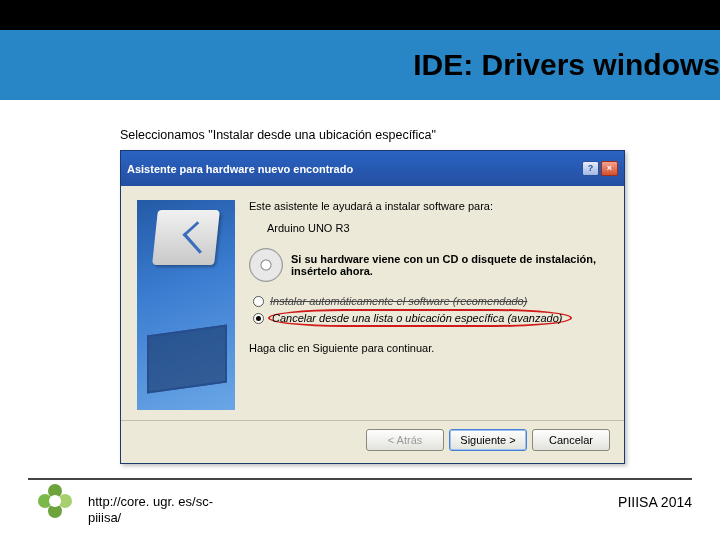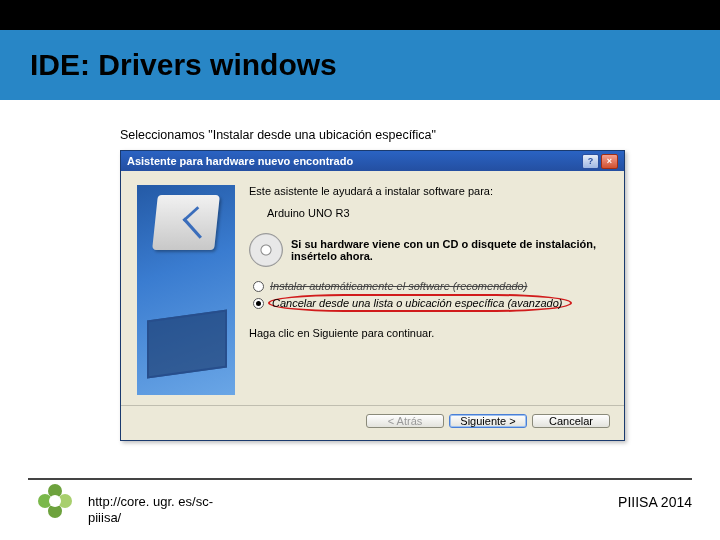--- a/index.html
+++ b/index.html
@@ -14,20 +14,21 @@
   .black-bar {
     height: 30px;
     background: #000;
   }
   .blue-bar {
     height: 70px;
     background: #2886c6;
     display: flex;
     align-items: center;
     padding-left: 30px;
+    justify-content: flex-end;
   }
   .slide-title {
     font-size: 30px;
     font-weight: bold;
     color: #000;
     font-family: Arial, sans-serif;
   }
   .caption {
     font-size: 12.5px;
     color: #000;
@@ -41,21 +42,21 @@
   .wizard {
     position: absolute;
     top: 150px;
     left: 120px;
     width: 505px;
     border: 1px solid #1a3a6e;
     background: #ece9d8;
     box-shadow: 2px 2px 4px rgba(0,0,0,.25);
   }
   .titlebar {
-    height: 20px;
+    height: 35px;
     background: linear-gradient(#2a63c3,#244fa1);
     color: #fff;
     font-size: 11px;
     font-weight: bold;
     display: flex;
     align-items: center;
     padding: 0 6px;
     justify-content: space-between;
   }
   .win-controls { display: flex; gap: 2px; }
@@ -143,21 +144,21 @@
   .continue { margin-top: 14px; }
 
   .button-row {
     display:flex; justify-content:flex-end; gap:5px;
     padding: 8px 14px 12px;
     border-top: 1px solid #c0beb0;
     background:#ece9d8;
   }
   .xp-btn {
     min-width: 78px;
-    height: 14px;
+    height: 22px;
     font-size: 11px;
     background: linear-gradient(#fefefe,#e3e3dd);
     border: 1px solid #8a8a7a;
     border-radius: 3px;
     padding: 0 10px;
     color:#000;
   }
   .xp-btn.default {
     border: 1px solid #4a7fd6;
     box-shadow: inset 0 0 0 1px #9cc0f0;

